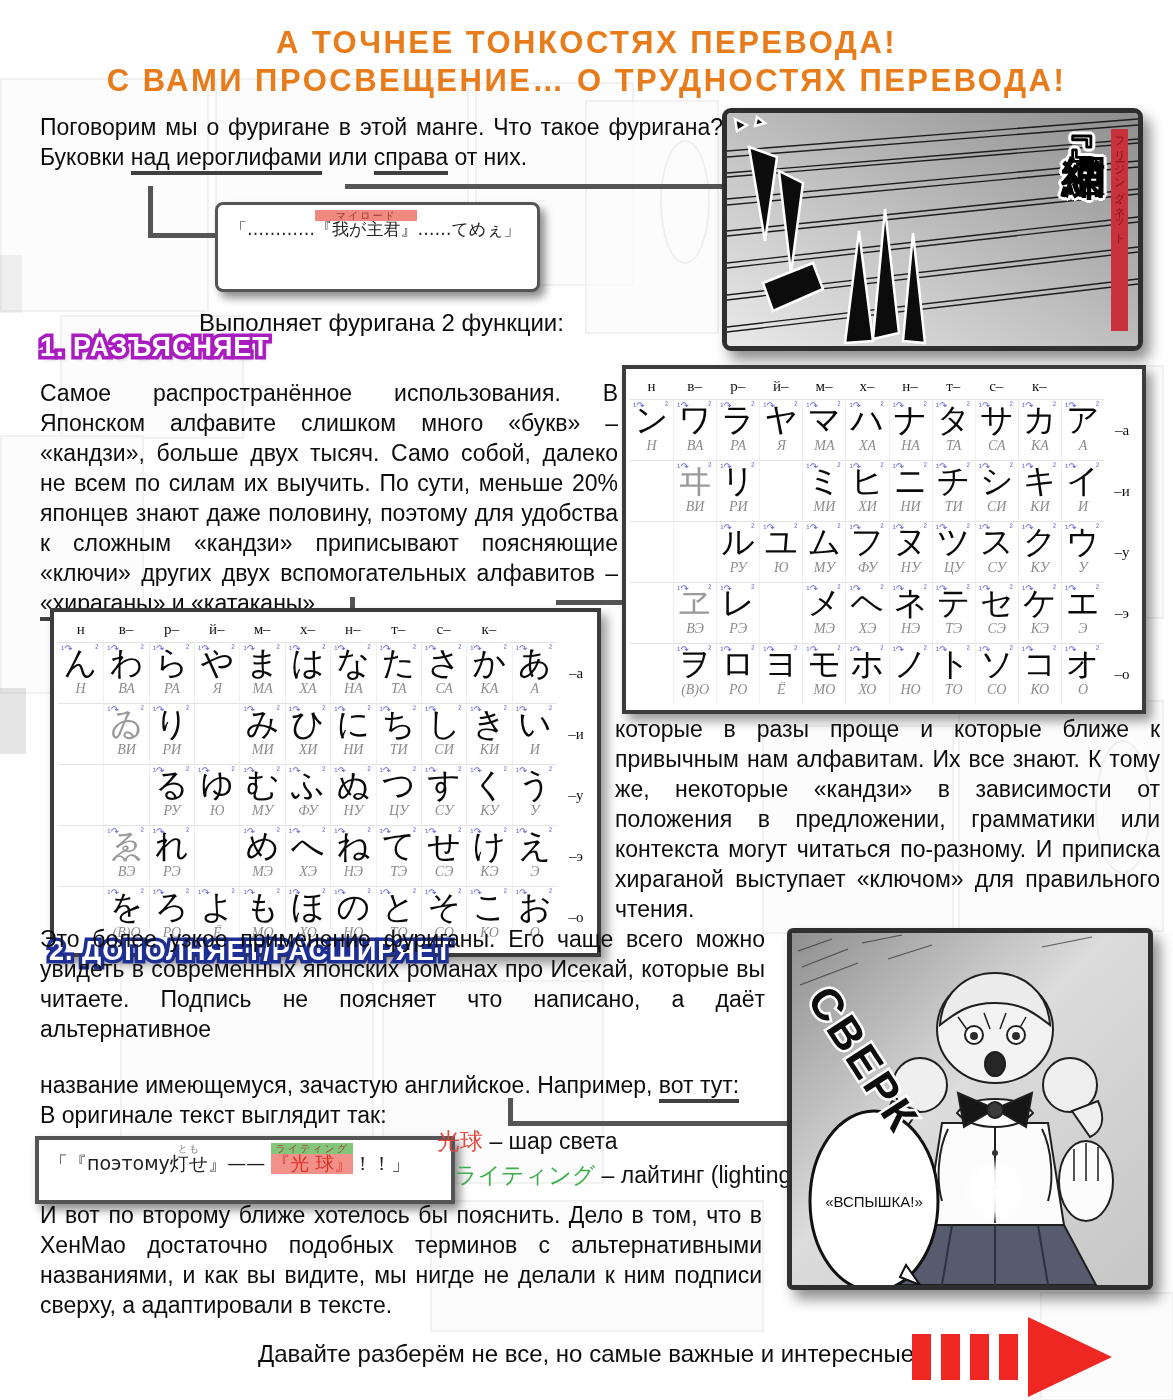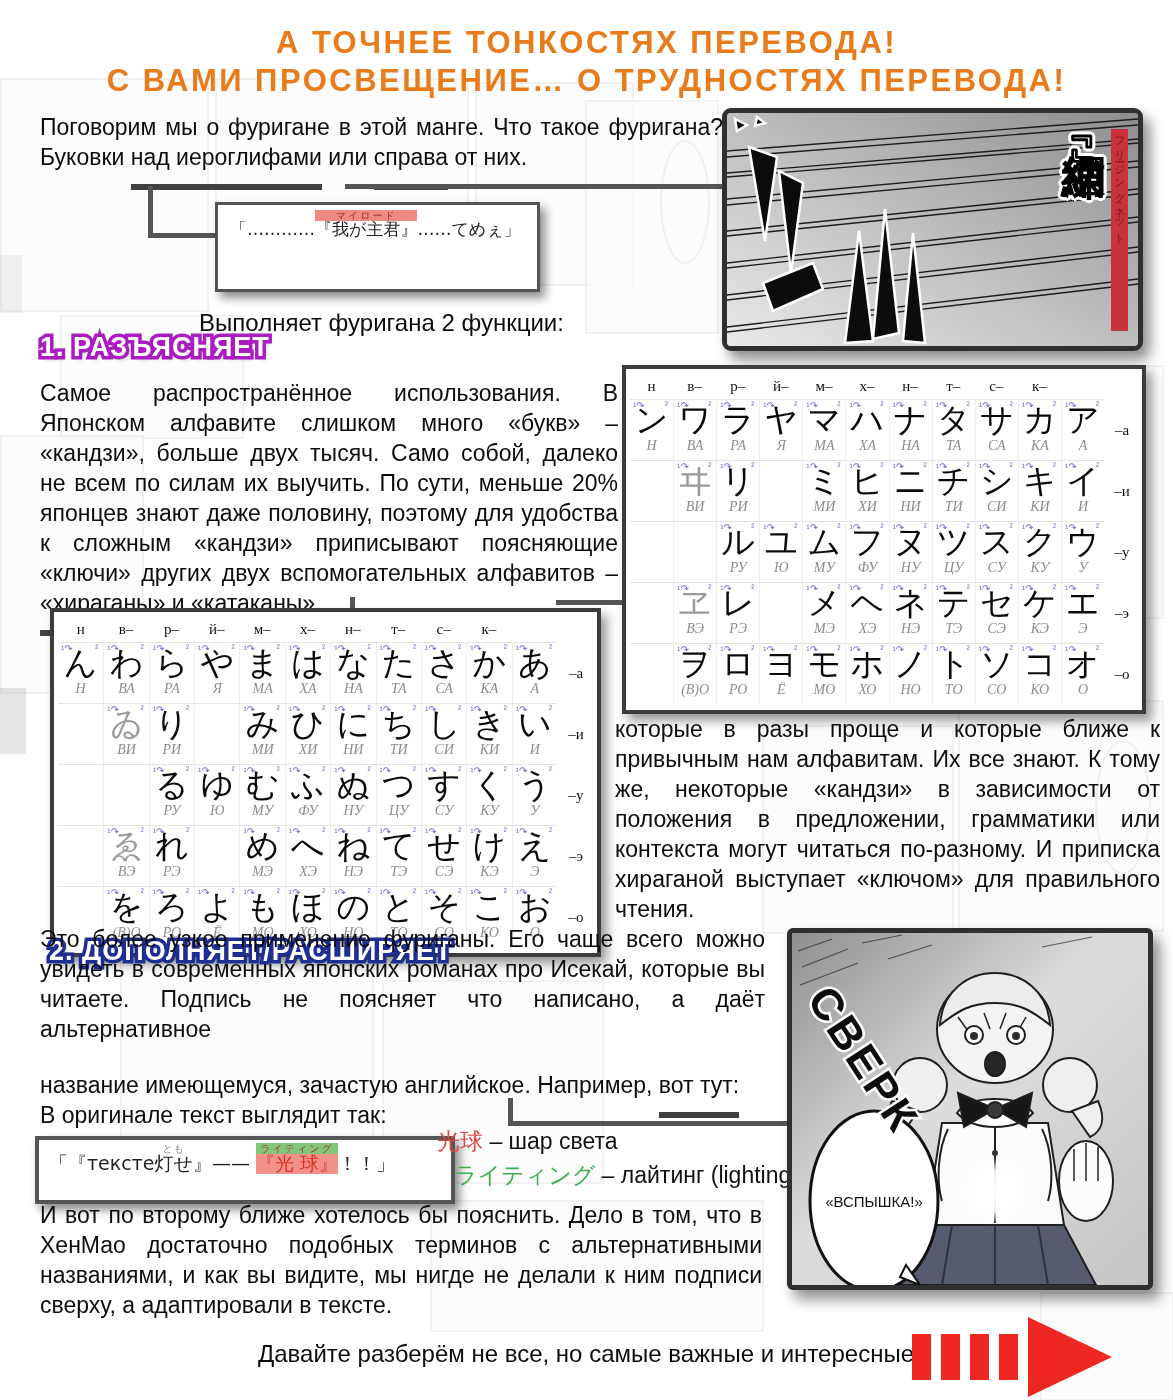--- a/index.html
+++ b/index.html
@@ -10,21 +10,21 @@
   .bgdark{position:absolute;background:#8a8a8a;opacity:.22;}
   .bgellipse{position:absolute;border:2px solid #ececec;border-radius:50%;background:#fdfdfd;opacity:.8;}
 
   
   .title{position:absolute;left:0;top:24px;width:100%;text-align:center;
          font-weight:bold;font-size:31px;line-height:38px;letter-spacing:2.5px;color:#e87b1a;}
 
   
   .para{position:absolute;font-size:23px;line-height:30px;text-align:justify;color:#0d0d0d;}
   .center-line{position:absolute;font-size:24px;text-align:center;color:#0d0d0d;}
-  .ul{border-bottom:6px solid #404040;padding-bottom:14px;}
+  .ul{border-bottom:4px solid #404040;padding-bottom:1px;}
 
   
   .conn{position:absolute;background:#555;}
 
   
   .oheading{position:absolute;font-size:27px;font-weight:bold;letter-spacing:1px;white-space:nowrap;}
   .oheading .stroke{position:absolute;left:0;top:0;-webkit-text-stroke:7px var(--oc);color:var(--oc);
                     text-shadow:3px 3px 4px rgba(0,0,0,.30);}
   .oheading .fill{position:relative;color:#fff;}
 
@@ -108,21 +108,21 @@
     <div>А ТОЧНЕЕ ТОНКОСТЯХ ПЕРЕВОДА!</div>
     <div>С ВАМИ ПРОСВЕЩЕНИЕ… О ТРУДНОСТЯХ ПЕРЕВОДА!</div>
   </div>
 
   <div class="para" style="left:40px;top:112px;width:683px;"><span>Поговорим мы о фуригане в этой манге. Что такое фуригана? Буковки </span><span class="ul">над иероглифами</span><span> или </span><span class="ul">справа</span><span> от них.</span></div>
 
   <div class="conn" style="left:148px;top:186px;width:5px;height:52px;"></div>
   <div class="conn" style="left:148px;top:233px;width:70px;height:5px;"></div>
   <div class="conn" style="left:345px;top:184px;width:379px;height:5px;"></div>
 
-  <div class="qbox" style="left:215px;top:202px;width:295px;height:74px;padding:6px 12px 4px 12px;">
+  <div class="qbox" style="left:215px;top:202px;width:295px;height:74px;padding:6px 12px 4px 12px;border-radius:8px;">
     <div class="jline" style="font-size:17px;"><span>「…………</span><ruby><span>『我が主君』</span><rt class="hl-pink">マイロード</rt></ruby><span>……てめぇ」</span></div>
   </div>
 
   <div class="center-line" style="left:40px;top:293px;width:683px;margin-top:16px;">Выполняет фуригана 2 функции:</div>
 
   <div class="mpanel" style="left:722px;top:108px;width:411px;height:233px;">
     <svg width="411" height="233" viewBox="0 0 411 233">
       <defs>
         <linearGradient id="g1" x1="0" y1="1" x2="1" y2="0">
           <stop offset="0" stop-color="#e9e9e9"></stop>
@@ -644,21 +644,21 @@
   </div>
 
   <div class="para" style="left:40px;top:924px;width:725px;">Это более узкое применение фуриганы. Его чаще всего можно увидеть в современных японских романах про Исекай, которые вы читаете. Подпись не поясняет что написано, а даёт альтернативное</div>
   <div class="para" style="left:40px;top:1100px;width:725px;text-align:left;">В оригинале текст выглядит так:</div>
   <div class="para" style="left:40px;top:1070px;width:725px;text-align:left;"><span>название имеющемуся, зачастую английское. Например, </span><span class="ul">вот тут:</span></div>
 
   <div class="conn" style="left:508px;top:1098px;width:5px;height:28px;"></div>
   <div class="conn" style="left:508px;top:1121px;width:279px;height:5px;"></div>
 
   <div class="qbox" style="left:35px;top:1136px;width:392px;height:52px;padding:4px 10px 4px 10px;border-width:4px;">
-    <div class="jline" style="font-size:19px;"><span>「『тексте</span><ruby><span>灯せ</span><rt class="rt-gray">とも</rt></ruby><span>』—— </span><ruby><span class="hl-salmon">『光 球』</span><rt class="hl-green">ライティング</rt></ruby><span>！！」</span></div>
+    <div class="jline" style="font-size:19px;"><span>「『поэтому</span><ruby><span>灯せ</span><rt class="rt-gray">とも</rt></ruby><span>』—— </span><ruby><span class="hl-salmon">『光 球』</span><rt class="hl-green">ライティング</rt></ruby><span>！！」</span></div>
   </div>
 
   <div style="position:absolute;left:437px;top:1126px;font-size:23px;"><span class="jp-red">光球</span><span> – шар света</span></div>
   <div style="position:absolute;left:454px;top:1160px;font-size:23px;"><span class="jp-green">ライティング</span><span> – лайтинг (lighting)</span></div>
 
   <div class="para" style="left:40px;top:1200px;width:722px;">И вот по второму ближе хотелось бы пояснить. Дело в том, что в ХенМао достаточно подобных терминов с альтернативными названиями, и как вы видите, мы нигде не делали к ним подписи сверху, а адаптировали в тексте.</div>
 
   <div class="mpanel" style="left:787px;top:928px;width:356px;height:352px;border-radius:6px;">
     <svg width="356" height="352" viewBox="0 0 356 352">
       <defs>

